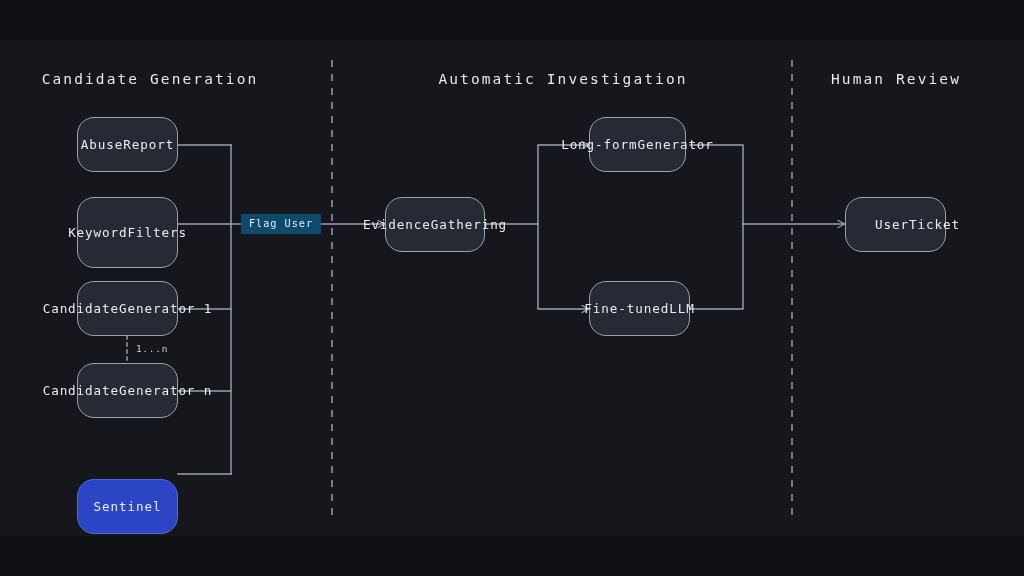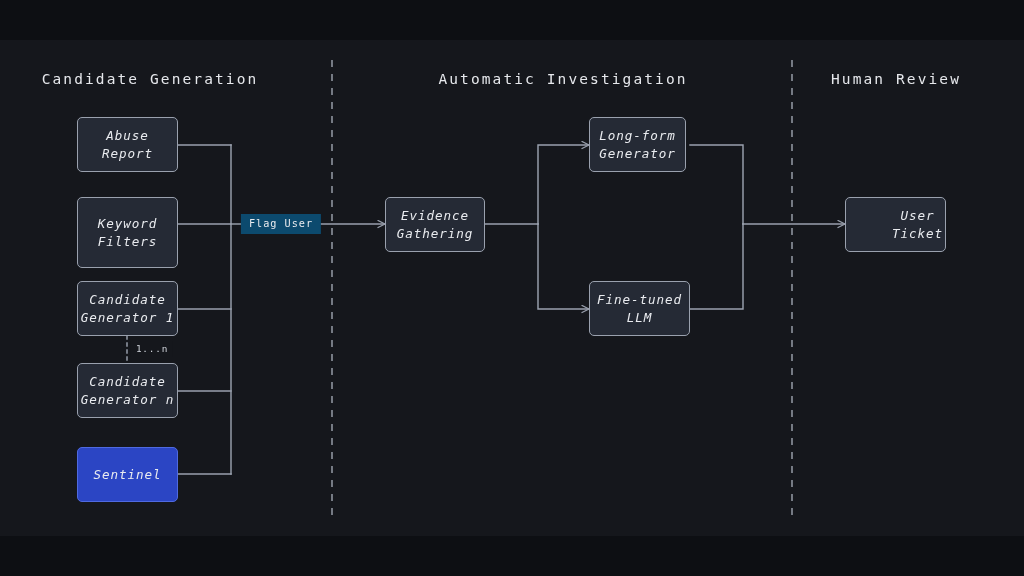--- a/index.html
+++ b/index.html
@@ -42,37 +42,37 @@
     letter-spacing: 2.1px;
     white-space: nowrap;
     transform: translateX(-50%);
     font-family: "DejaVu Sans Mono", "Liberation Mono", monospace;
   }
   .node {
     position: absolute;
     box-sizing: border-box;
     background: #252a35;
     border: 1.3px solid #9aa1ae;
-    border-radius: 5px;
+    border-radius: 17px;
     color: #e9ebef;
     display: flex;
-    flex-direction: column;
+    flex-direction: row;
     align-items: center;
     justify-content: center;
     font-size: 12.6px;
     letter-spacing: 0.9px;
     line-height: 18px;
     text-align: center;
     white-space: nowrap;
     font-family: "DejaVu Sans Mono", "Liberation Mono", monospace;
-    font-style: italic;
   }
   .node.accent {
     background: #2b45c4;
     border-color: #4f6ae0;
+    margin-top: 32px;
   }
   .node .ln { display: block; }
   .edge-label {
     position: absolute;
     background: #0c4a6e;
     color: #e9ebef;
     font-size: 10.2px;
     letter-spacing: 1.0px;
     padding: 4px 8px 5px 8px;
     white-space: nowrap;

